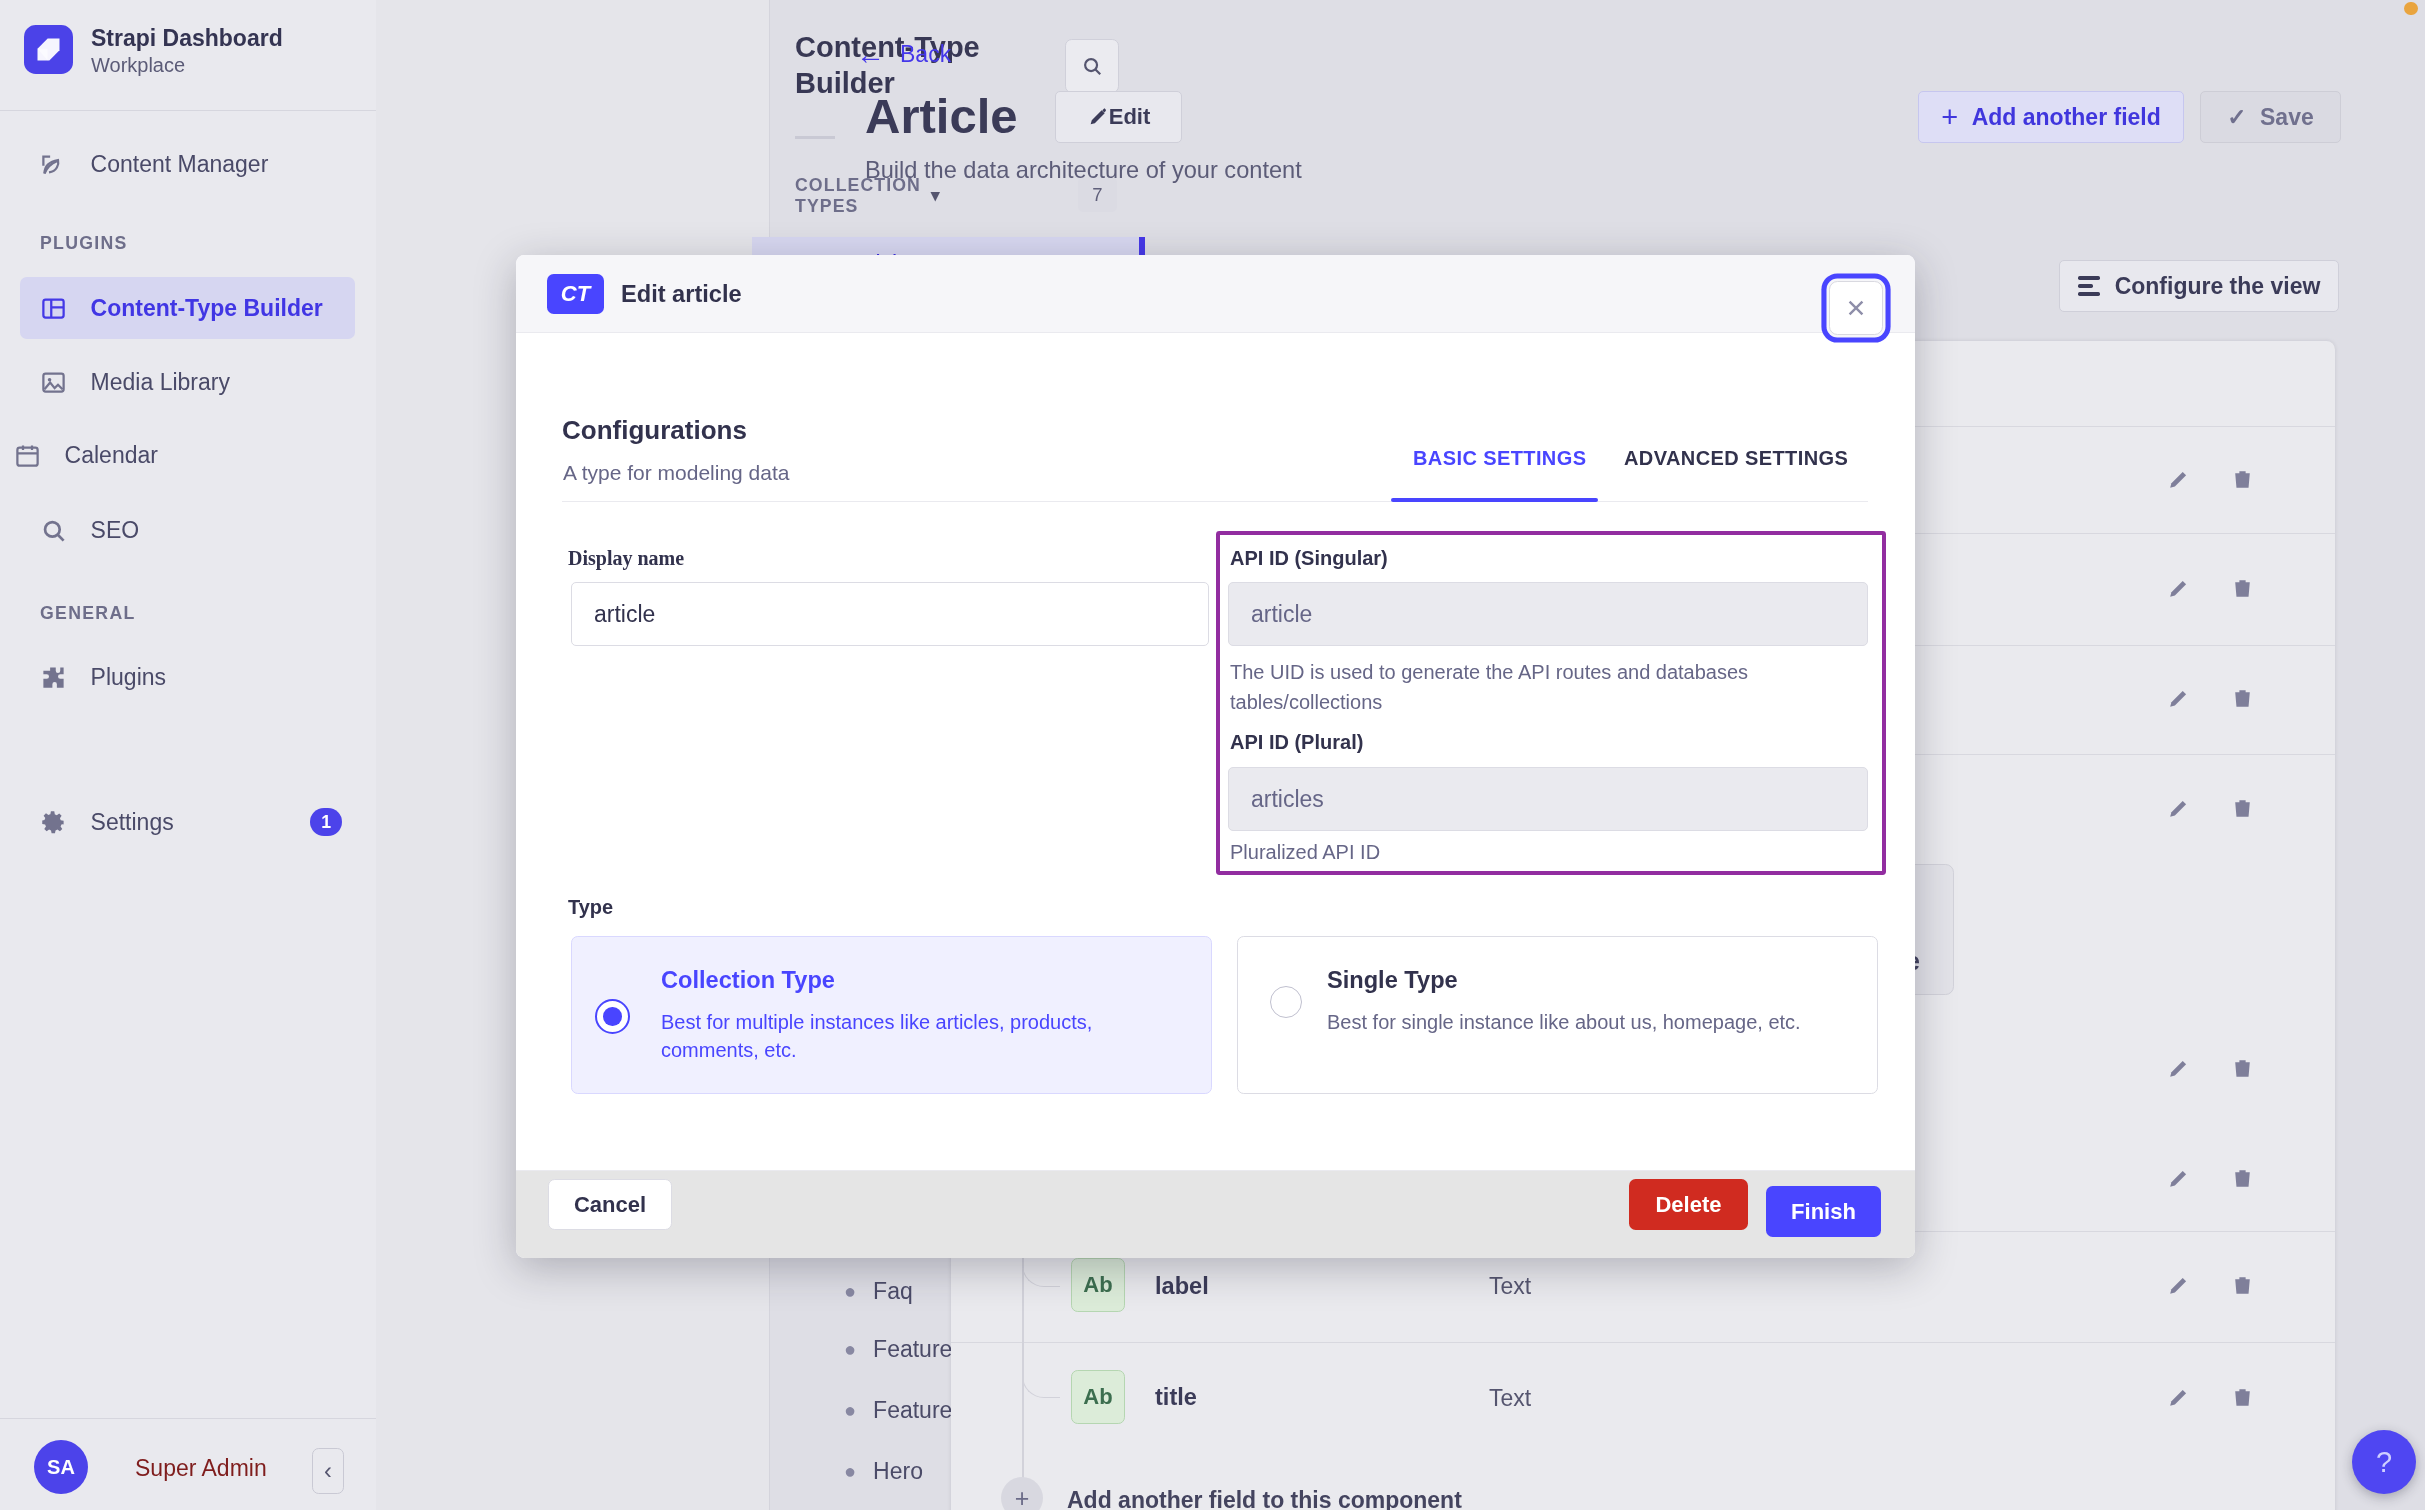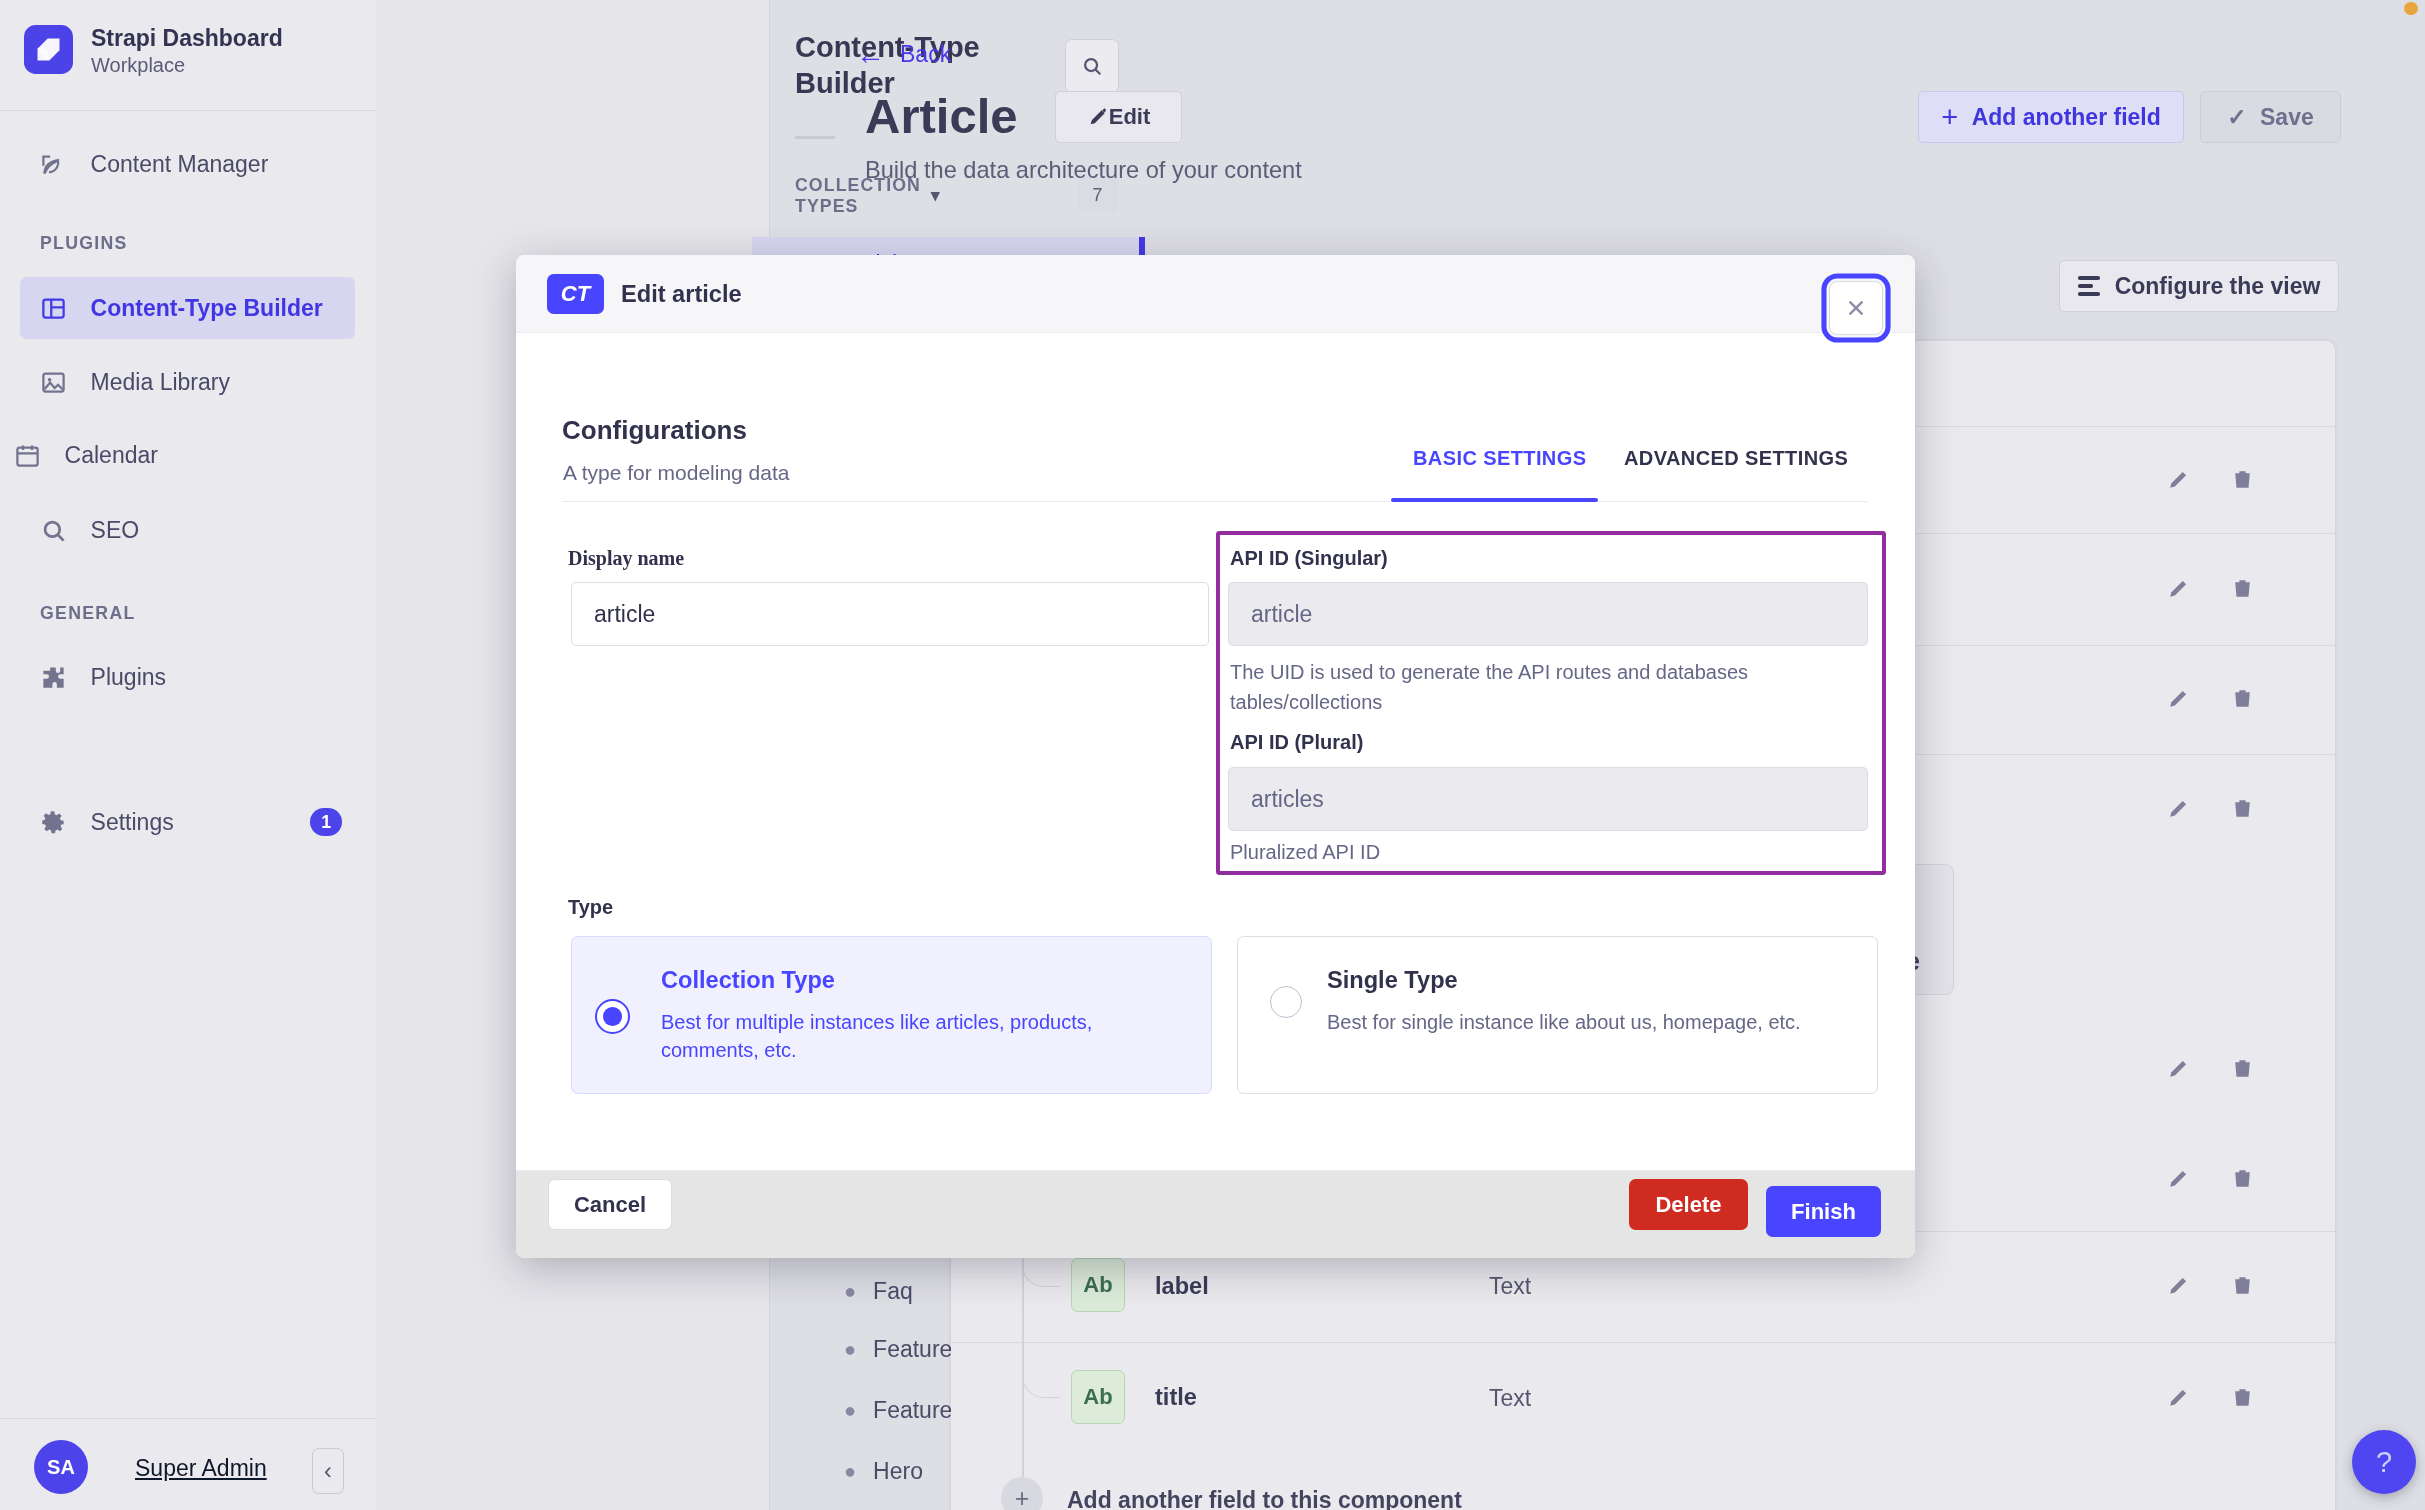--- a/index.html
+++ b/index.html
@@ -14,21 +14,21 @@
   .brand-sub{left:91px;top:54px;font-size:20px;color:#5b5b77;}
   .nav-divider{left:0;top:110px;width:376px;height:0.8px;background:#d6d6de;}
   .nav-item{left:0;width:376px;height:62px;padding-left:40px;gap:23.6px;font-size:23px;color:#4a4a68;box-sizing:border-box;}
   .nav-item .nicon{width:27px;height:27px;color:#73738e;flex:0 0 27px;}
   .nav-item.active{left:20px;width:335px;border-radius:6.7px;background:#d6d6f1;color:#4136e4;font-weight:bold;padding-left:20px;}
   .nav-item.active .nicon{color:#4439e6;}
   .nav-section{left:40px;font-size:17.7px;font-weight:bold;letter-spacing:1.3px;color:#6e6e8a;}
   .nav-badge{margin-left:auto;margin-right:34px;background:#4c43ea;color:#fff;font-size:17.7px;font-weight:bold;border-radius:15px;padding:3.4px 11px;}
   .nav-foot-divider{left:0;top:1418px;width:376px;height:0.8px;background:#d6d6de;}
   .avatar{left:34px;top:1440px;width:54px;height:54px;border-radius:50%;background:#4c43ea;color:#fff;font-weight:bold;font-size:20px;display:flex;align-items:center;justify-content:center;}
-  .user-name{left:135px;top:1455px;font-size:23px;color:#0f172a;text-decoration:underline;}
+  .user-name{left:135px;top:1455px;font-size:23px;color:#7f1d1d;}
   .collapse-btn{left:312px;top:1448px;width:30px;height:44px;border:0.8px solid #c9c9d4;border-radius:6.7px;background:#e9e9ee;color:#55556f;font-size:23.6px;display:flex;align-items:center;justify-content:center;}
   
   .subnav{left:376px;top:0;width:393px;height:1510px;background:#e5e5ea;border-right:0.8px solid #d4d4dc;}
   .subnav-title{left:419px;top:29px;width:211px;font-size:29px;line-height:36px;font-weight:bold;color:#383854;}
   .search-btn{left:689px;top:39px;width:52px;height:52px;background:#ebebf0;border:0.8px solid #d0d0da;border-radius:6.7px;display:flex;align-items:center;justify-content:center;color:#55556f;}
   .title-rule{left:419px;top:136px;width:40px;height:2.5px;background:#c9c9d4;}
   .list-header{left:419px;font-size:17.7px;font-weight:bold;letter-spacing:1.1px;color:#6e6e8a;height:27px;display:flex;align-items:center;gap:10px;}
   .count-badge{left:702px;top:177px;width:39px;height:35px;background:#dbdbe3;border-radius:5px;color:#5f5f7a;font-size:18.5px;display:flex;align-items:center;justify-content:center;}
   .ct-item{left:376px;width:387px;height:54px;box-sizing:border-box;padding-left:65px;gap:17px;font-size:23px;color:#4b4b68;white-space:nowrap;overflow:hidden;}
   .ct-item .bullet{color:#8888a2;font-size:20px;}

